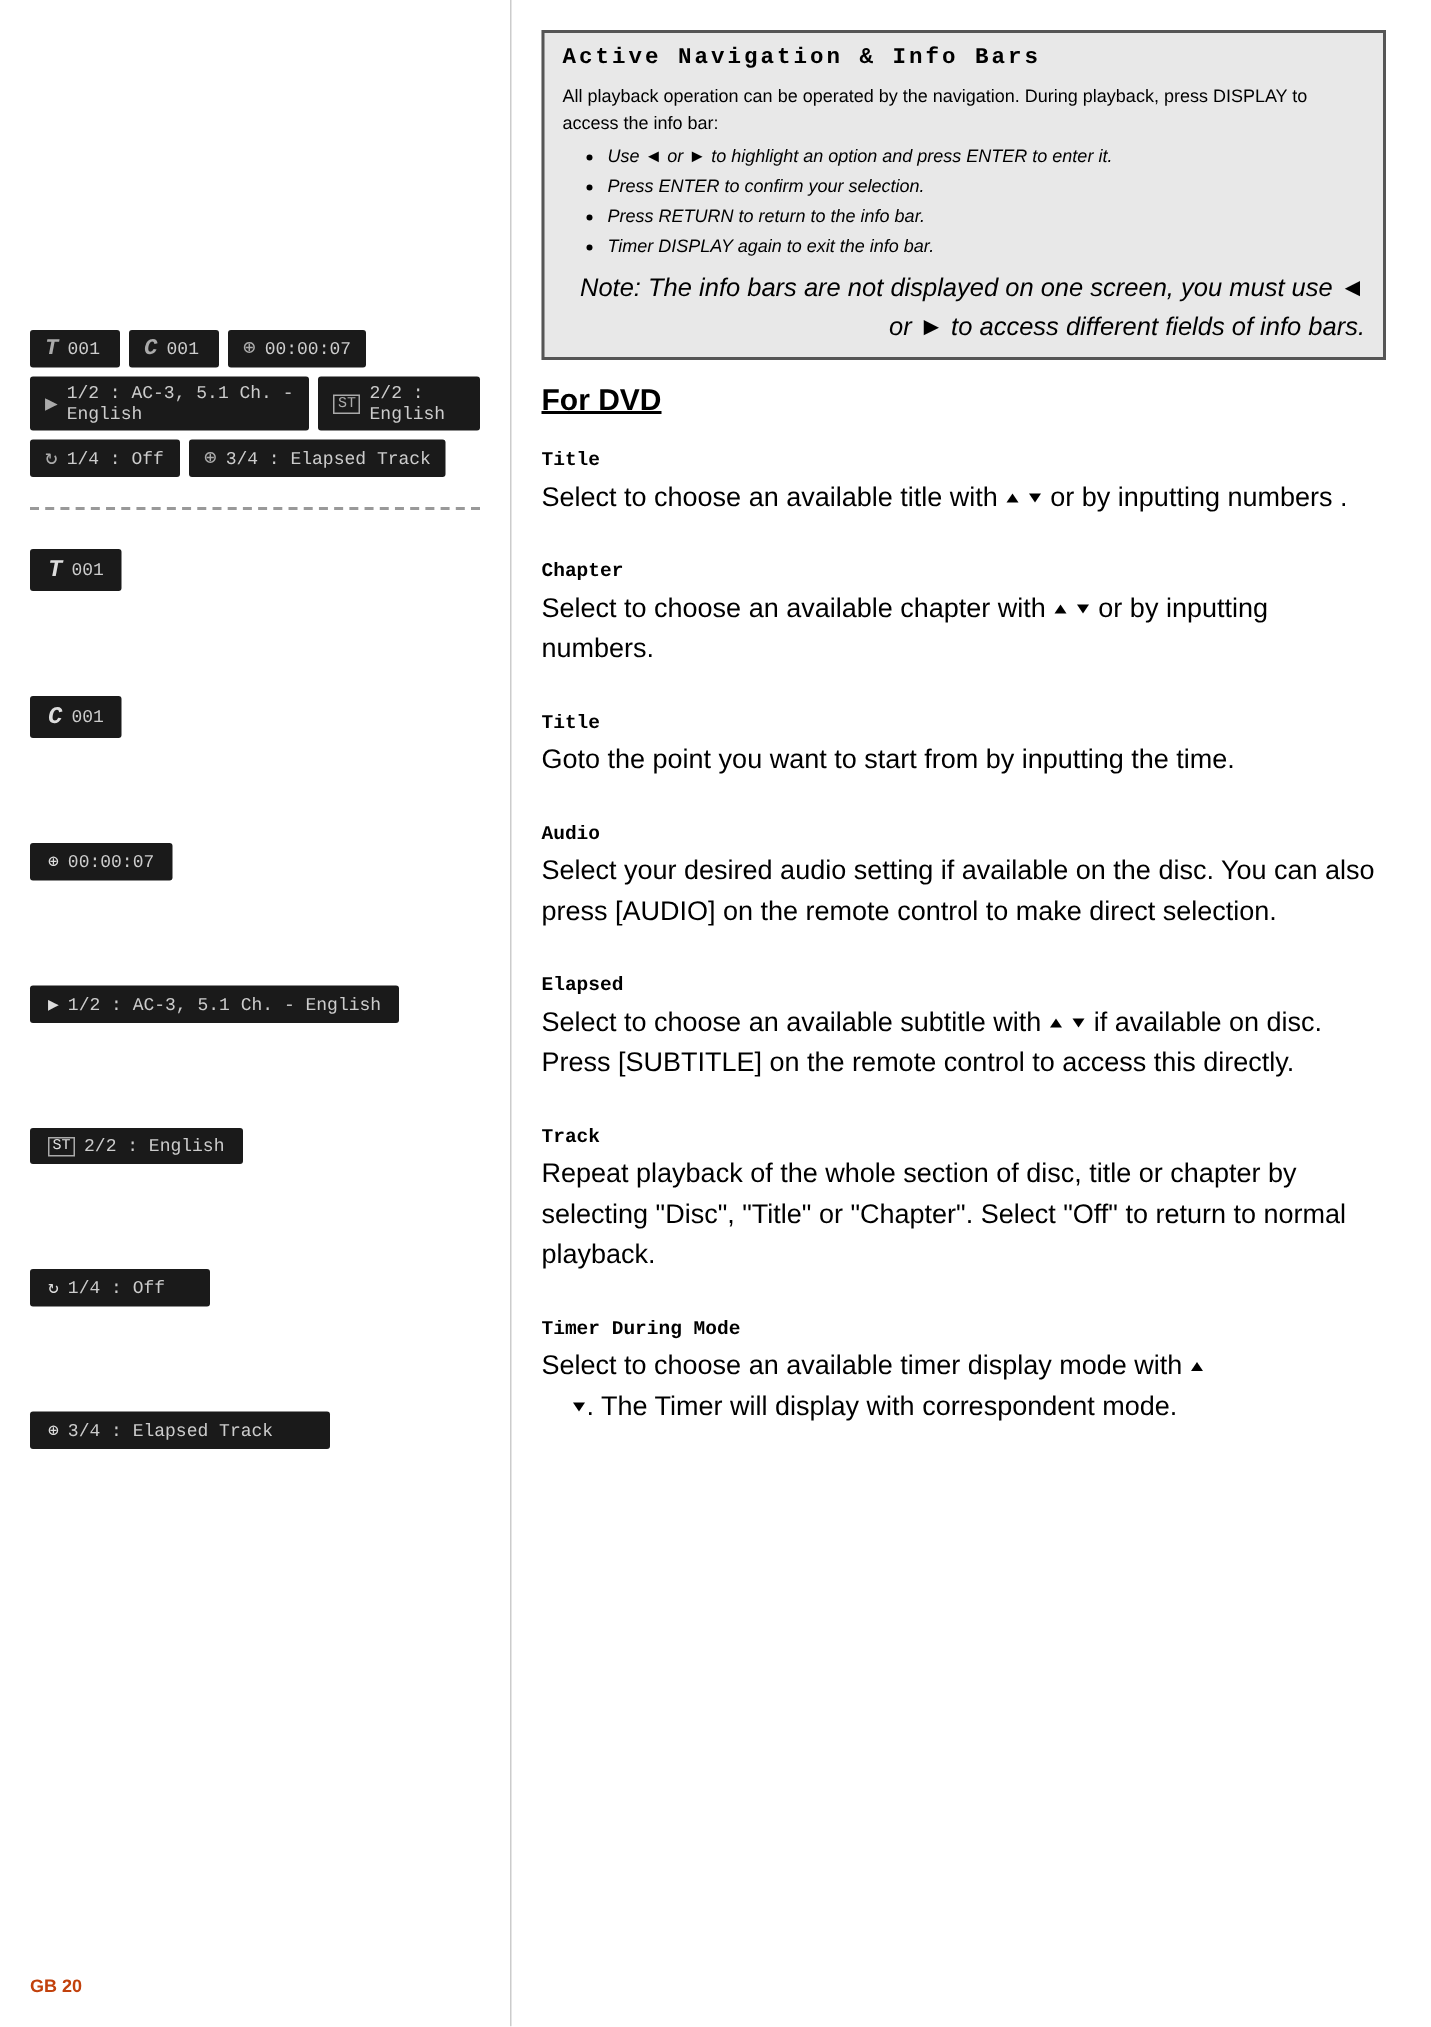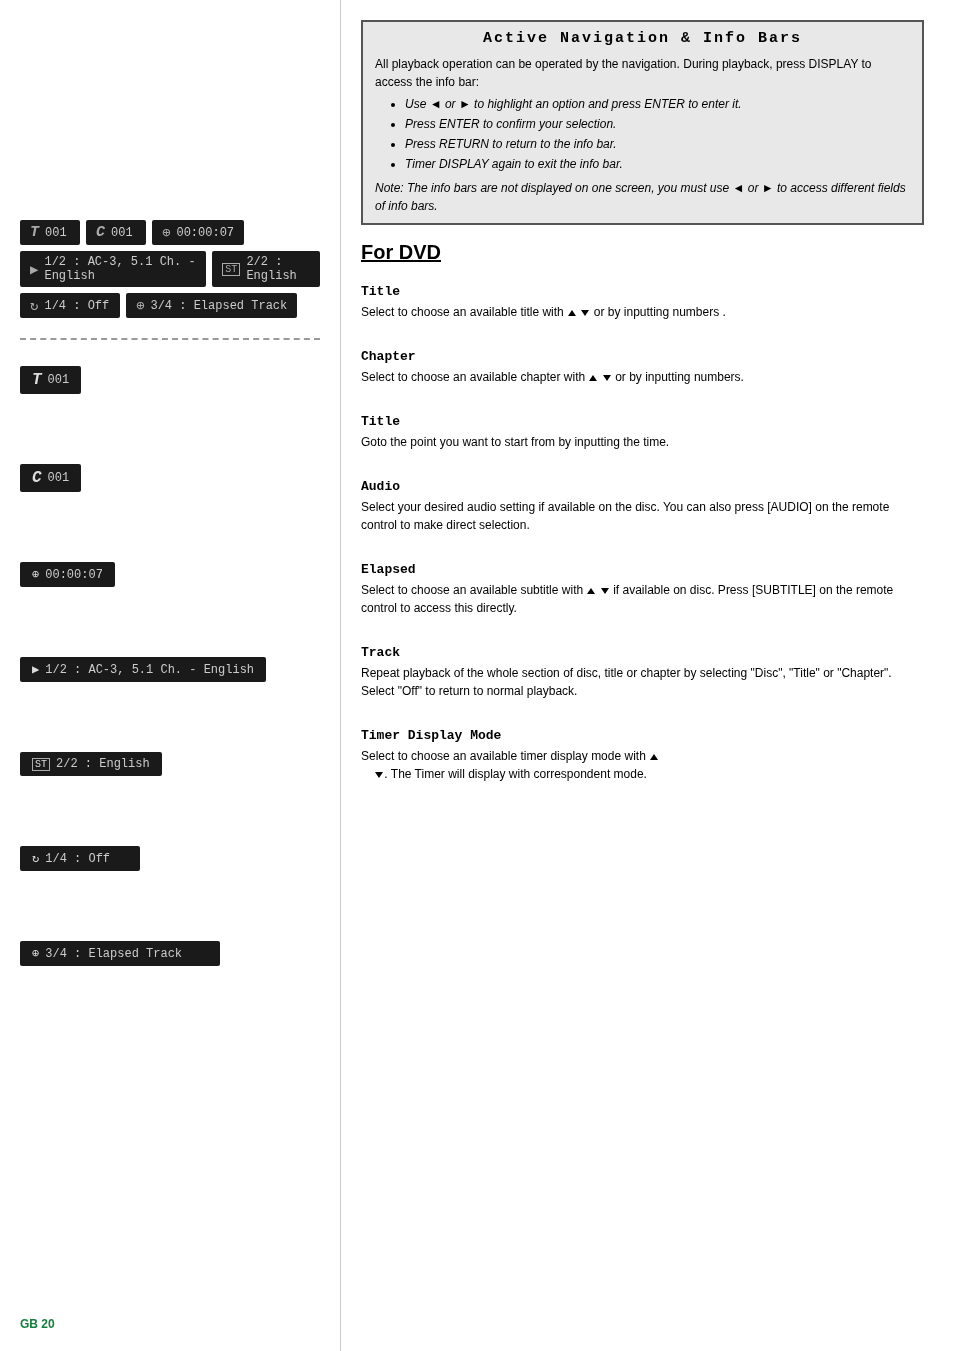--- a/index.html
+++ b/index.html
@@ -45,21 +45,21 @@
       border: 2px solid #555;
       background: #e8e8e8;
       padding: 8px 12px;
       margin-bottom: 16px;
     }
 
     .info-bar-title {
       font-weight: bold;
       font-size: 15px;
       letter-spacing: 2px;
-      text-align: center;
+      text-align: left;
       margin-bottom: 8px;
       font-family: 'Courier New', monospace;
     }
 
     .info-bar-body {
       font-size: 12px;
       line-height: 1.5;
     }
 
     .info-bar-body ul {
@@ -68,22 +68,23 @@
       margin-top: 4px;
       font-style: italic;
     }
 
     .info-bar-body li {
       margin-bottom: 2px;
     }
 
     .info-bar-note {
       font-style: italic;
-      font-size: 12px;
+      font-size: 17px;
       margin-top: 6px;
+      text-align: right;
     }
 
     
     .for-dvd-heading {
       font-weight: bold;
       font-size: 20px;
       text-decoration: underline;
       margin-bottom: 20px;
       margin-top: 10px;
     }
@@ -94,21 +95,21 @@
     }
 
     .section-desc h3 {
       font-weight: bold;
       font-size: 13px;
       margin-bottom: 4px;
       font-family: 'Courier New', monospace;
     }
 
     .section-desc p {
-      font-size: 12px;
+      font-size: 18px;
       line-height: 1.5;
     }
 
     
     .dvd-overview {
       margin-top: 30px;
       display: flex;
       flex-direction: column;
       gap: 6px;
       width: 100%;
@@ -179,21 +180,21 @@
       min-width: 200px;
     }
 
     
     .page-footer {
       position: absolute;
       bottom: 20px;
       left: 20px;
       font-size: 12px;
       font-weight: bold;
-      color: #15803d;
+      color: #c2410c;
     }
 
     
     .tri-up {
       display: inline-block;
       width: 0; height: 0;
       border-left: 4px solid transparent;
       border-right: 4px solid transparent;
       border-bottom: 6px solid #000;
       vertical-align: middle;
@@ -358,19 +359,19 @@
       <h3>Elapsed</h3>
       <p>Select to choose an available subtitle with <span class="tri-up"></span>&nbsp;<span class="tri-down"></span> if available on disc. Press [SUBTITLE] on the remote control to access this directly.</p>
     </div>
 
     <div class="section-desc">
       <h3>Track</h3>
       <p>Repeat playback of the whole section of disc, title or chapter by selecting "Disc", "Title" or "Chapter". Select "Off" to return to normal playback.</p>
     </div>
 
     <div class="section-desc">
-      <h3>Timer  Display  Mode</h3>
+      <h3>Timer  During  Mode</h3>
       <p>Select to choose an available timer display mode with <span class="tri-up"></span><br>&nbsp;&nbsp;&nbsp;&nbsp;<span class="tri-down"></span>. The Timer will display with correspondent mode.</p>
     </div>
 
   </div>
 
 </div>
 
 </body></html>

